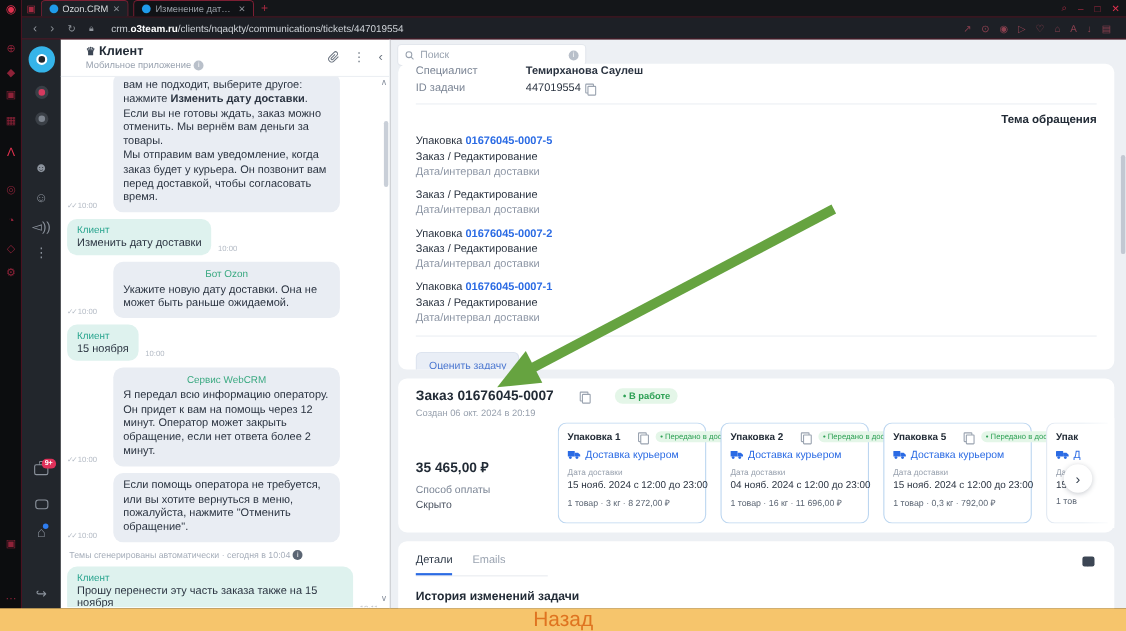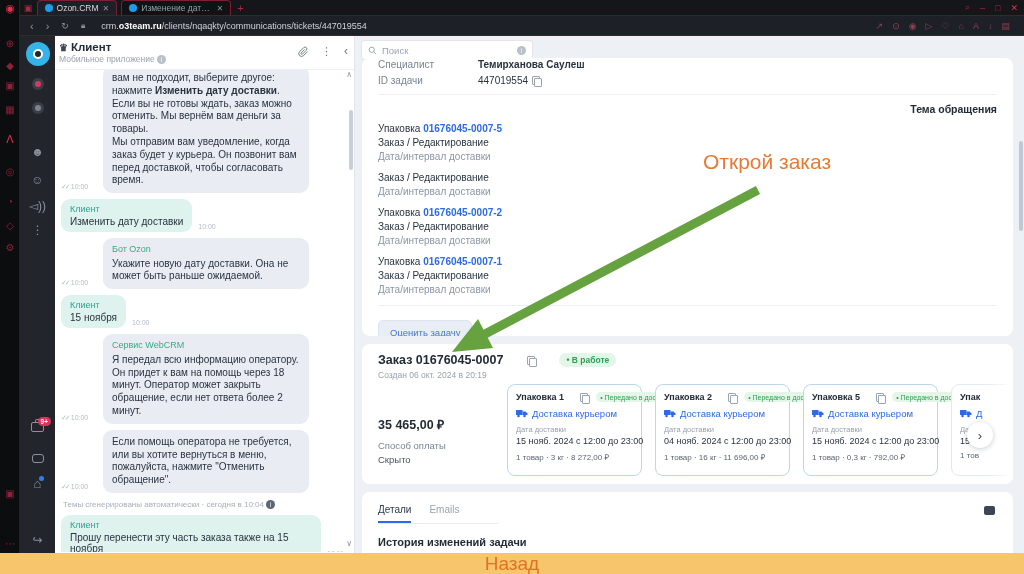--- a/index.html
+++ b/index.html
@@ -50,40 +50,40 @@
   .case { position:relative; width:13px; height:10px; border:1.5px solid #8b929c; border-radius:2px; }
   .case:before { content:""; position:absolute; left:3px; top:-4px; width:5px; height:3px;
     border:1.5px solid #8b929c; border-bottom:none; border-radius:2px 2px 0 0; }
   .bubble-ic { width:12px; height:9px; border:1.5px solid #8b929c; border-radius:3px; }
   .home-ic { position:relative; color:#8b929c; font-size:13px; }
   .home-ic i { position:absolute; right:-3px; top:0; width:5px; height:5px; border-radius:50%; background:#2f7df0; }
 
   
   .chat { position:absolute; left:55px; top:36px; width:300px; height:517px; background:#fff;
     border-right:1px solid #e2e6ec; z-index:1; }
-  .chat-head { height:34px; border-bottom:1px solid #eceff3; padding:5px 4px; position:relative; }
+  .chat-head { height:34px; border-bottom:1px solid #eceff3; padding:5px 23px; position:relative; }
   .chat-title { font-size:11.5px; font-weight:bold; color:#222b36; }
   .crown { font-size:10px; color:#3c4654; margin-right:3px; }
   .chat-sub { font-size:8.5px; color:#9aa3b0; margin-top:1px; }
   .i-circle { display:inline-block; width:9px; height:9px; border-radius:50%; background:#b9c0ca;
     color:#fff; font-size:6.5px; text-align:center; line-height:9px; font-style:normal; vertical-align:middle; }
   .chat-head-icons { position:absolute; right:6px; top:8px; display:flex; gap:12px; align-items:center; color:#6b7480; }
   .msgs { position:relative; height:482px; overflow:hidden; padding:2px 10px 0 6px; }
   .scrollhint { position:absolute; right:2px; color:#8b93a0; font-size:8px; z-index:5; }
   .vthumb { position:absolute; right:1px; top:40px; width:4px; height:60px; border-radius:2px; background:#c9cfd8; }
 
   .row-out { position:relative; margin:6px 0 6px 42px; }
   .bub-out { background:#e9edf3; border-radius:9px; padding:6px 9px; font-size:10px;
     line-height:1.28; color:#2a3340; max-width:206px; }
   .stamp-out { position:absolute; left:-42px; bottom:2px; font-size:7px; color:#b4bbc5; white-space:nowrap; }
   .stamp-out .ck { letter-spacing:-2px; margin-right:2px; }
   .row-in { position:relative; margin:6px 0; display:flex; align-items:flex-end; }
   .bub-in { background:#def2ee; border-radius:9px; padding:5px 9px; font-size:10px; color:#2a3340; }
   .lbl-client { font-size:9px; color:#2aa58f; margin-bottom:2px; }
-  .lbl-bot { font-size:9px; color:#3aa981; margin-bottom:2px; }
+  .lbl-bot { font-size:9px; color:#3aa981; margin-bottom:2px;text-align:center; }
   .stamp-in { font-size:7px; color:#b4bbc5; margin-left:6px; margin-bottom:2px; }
   .sysline { font-size:8px; color:#a6aeba; margin:7px 0 5px 2px; }
   .link { color:#2b6be4;font-weight:bold; }
 
   
   .panel { position:absolute; left:355px; top:36px; width:669px; height:517px; background:#edf0f4; overflow:hidden; }
   .search { position:absolute; left:7px; top:5px; width:170px; height:18px; background:#fff;
     border-radius:3px; display:flex; align-items:center; padding:0 6px; box-shadow:0 0 0 1px #e3e7ed; }
   .search input { border:none; outline:none; flex:1; font-size:9.5px; color:#3a4452; min-width:0;
     font-family:"Liberation Sans", sans-serif; background:transparent; }
@@ -277,21 +277,21 @@
         <div class="bub-out"><div class="lbl-bot">Бот Ozon</div><span>Укажите новую дату доставки. Она не может быть раньше ожидаемой.</span></div>
         <div class="stamp-out"><span class="ck">✓✓</span><span>10:00</span></div>
       </div>
 
       <div class="row-in">
         <div class="bub-in"><div class="lbl-client">Клиент</div><span>15 ноября</span></div>
         <span class="stamp-in">10:00</span>
       </div>
 
       <div class="row-out">
-        <div class="bub-out"><div class="lbl-bot">Сервис WebCRM</div><span>Я передал всю информацию оператору. Он придет к вам на помощь через 18 минут. Оператор может закрыть обращение, если нет ответа более 2 минут.</span></div>
+        <div class="bub-out"><div class="lbl-bot">Сервис WebCRM</div><span>Я передал всю информацию оператору. Он придет к вам на помощь через 12 минут. Оператор может закрыть обращение, если нет ответа более 2 минут.</span></div>
         <div class="stamp-out"><span class="ck">✓✓</span><span>10:00</span></div>
       </div>
 
       <div class="row-out">
         <div class="bub-out"><span>Если помощь оператора не требуется, или вы хотите вернуться в меню, пожалуйста, нажмите "Отменить обращение".</span></div>
         <div class="stamp-out"><span class="ck">✓✓</span><span>10:00</span></div>
       </div>
 
       <div class="sysline"><span>Темы сгенерированы автоматически · сегодня в 10:04</span> <i class="i-circle" style="background:#5b6573">i</i></div>
 
@@ -452,19 +452,18 @@
       <div class="forum-ic"></div>
     </div>
 
     <div class="panel-thumb"></div>
   </div>
 
   <svg class="overlay">
     <line x1="758" y1="190" x2="485" y2="334" stroke="#66a340" stroke-width="9"></line>
     <polygon points="452,352 478,319 493,348" fill="#66a340"></polygon>
   </svg>
-  <div class="open-order">Открой заказ</div>
 
   <div class="backbar">
     <span>Назад</span>
   </div>
 
 </div>
 
 </body></html>

